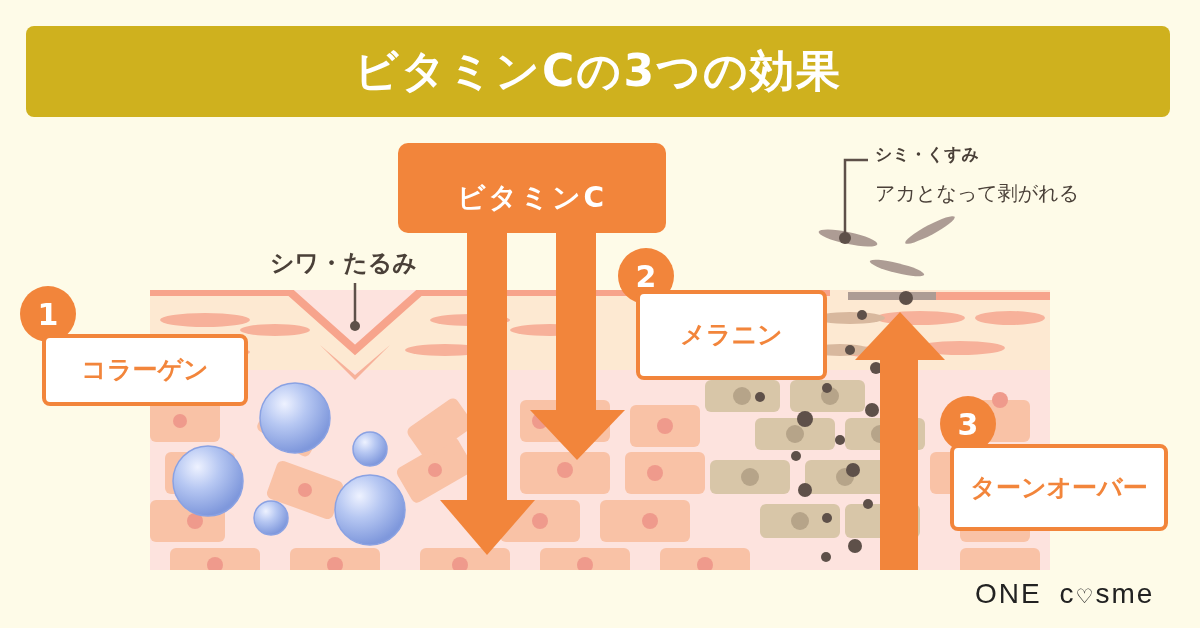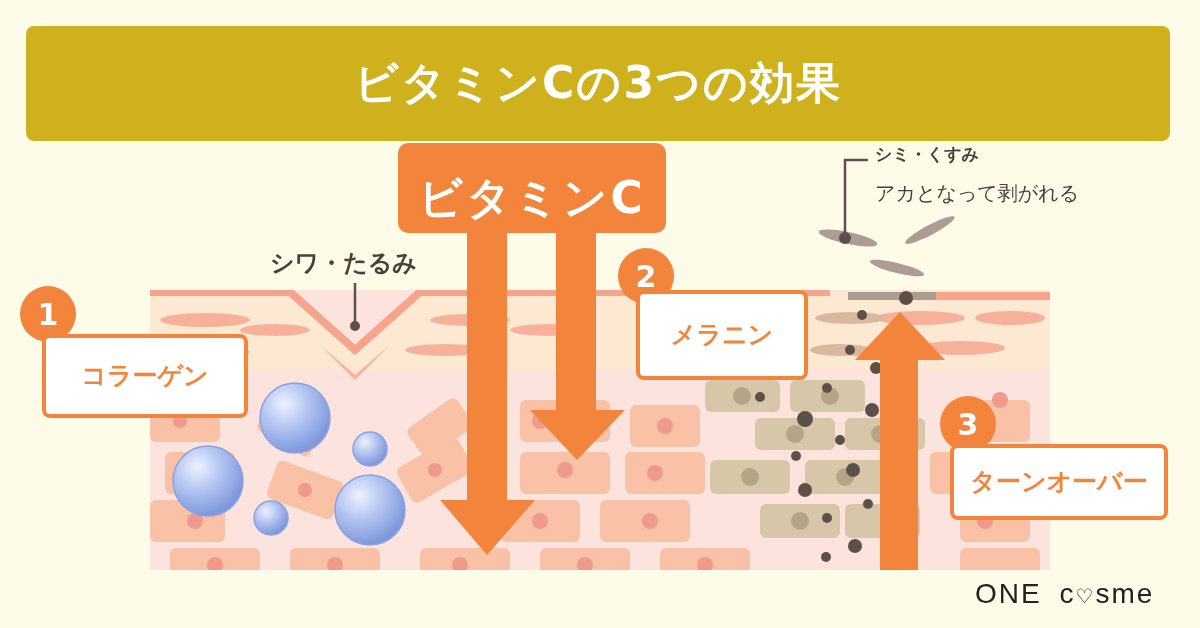--- a/index.html
+++ b/index.html
@@ -1,24 +1,24 @@
 <!DOCTYPE html>
 <html><head>
 <meta charset="utf-8">
 <style>
   html, body { margin: 0; padding: 0; }
   body { width: 1200px; height: 628px; background: #fefbe8; position: relative; overflow: hidden;
          font-family: "DejaVu Sans", "Liberation Sans", sans-serif; }
-  .title-bar { position: absolute; left: 26px; top: 26px; width: 1144px; height: 115px; background: #cfb11e;
+  .title-bar { position: absolute; left: 26px; top: 26px; width: 1144px; height: 91px; background: #cfb11e;
                border-radius: 8px; display: flex; align-items: center; justify-content: center; }
   .title-bar span { color: #fff; font-size: 44px; font-weight: bold; letter-spacing: 2px; }
   svg.art { position: absolute; left: 0; top: 0; }
   .vc-box { position: absolute; left: 398px; top: 143px; width: 268px; height: 90px; background: #f2853b;
             border-radius: 10px; display: flex; align-items: center; justify-content: center; }
-  .vc-box span { color: #fff; font-size: 44px; font-weight: bold; letter-spacing: 3px; margin-top: 20px; }
+  .vc-box span { color: #fff; font-size: 28px; font-weight: bold; letter-spacing: 3px; margin-top: 20px; }
   .num { position: absolute; width: 56px; height: 56px; border-radius: 50%; background: #f2853b; color: #fff;
          font-weight: bold; font-size: 30px; display: flex; align-items: center; justify-content: center; }
   .label-box { position: absolute; background: #fff; border: 4px solid #f2853b; border-radius: 8px;
                color: #f2853b; font-weight: bold; font-size: 25px; line-height: 36px; text-align: center;
                display: flex; flex-direction: column; justify-content: center; box-sizing: border-box; }
   .annot { position: absolute; color: #4a4038; font-weight: bold; }
   .logo { position: absolute; left: 975px; top: 578px; font-size: 28px; color: #222; letter-spacing: 2px;
           font-family: Liberation Sans, sans-serif; }
 </style>
 </head>
@@ -188,30 +188,30 @@
 
 <div class="vc-box">
   <span>ビタミンC</span>
 </div>
 
 <div class="annot" style="left:270px;top:247px;font-size:24px;">シワ・たるみ</div>
 <div class="annot" style="left:875px;top:143px;font-size:17px;">シミ・くすみ</div>
 <div class="annot" style="left:875px;top:180px;font-size:20px;font-weight:normal;">アカとなって剥がれる</div>
 
 <div class="num" style="left:20px;top:286px;">1</div>
-<div class="label-box" style="left:42px;top:334px;width:206px;height:84px;">
+<div class="label-box" style="left:42px;top:334px;width:206px;height:72px;">
   <span>コラーゲン</span>
 </div>
 
 <div class="num" style="left:618px;top:248px;">2</div>
-<div class="label-box" style="left:636px;top:290px;width:172px;height:90px;">
+<div class="label-box" style="left:636px;top:290px;width:191px;height:90px;">
   <span>メラニン</span>
 </div>
 
 <div class="num" style="left:940px;top:396px;">3</div>
-<div class="label-box" style="left:950px;top:444px;width:218px;height:76px;">
+<div class="label-box" style="left:950px;top:444px;width:218px;height:87px;">
   <span>ターンオーバー</span>
 </div>
 
 <div class="logo">
   <span>ONE</span>
   <span style="margin-left:8px;">c</span><span style="font-size:20px;">♡</span><span>sme</span>
 </div>
 
 </body></html>

